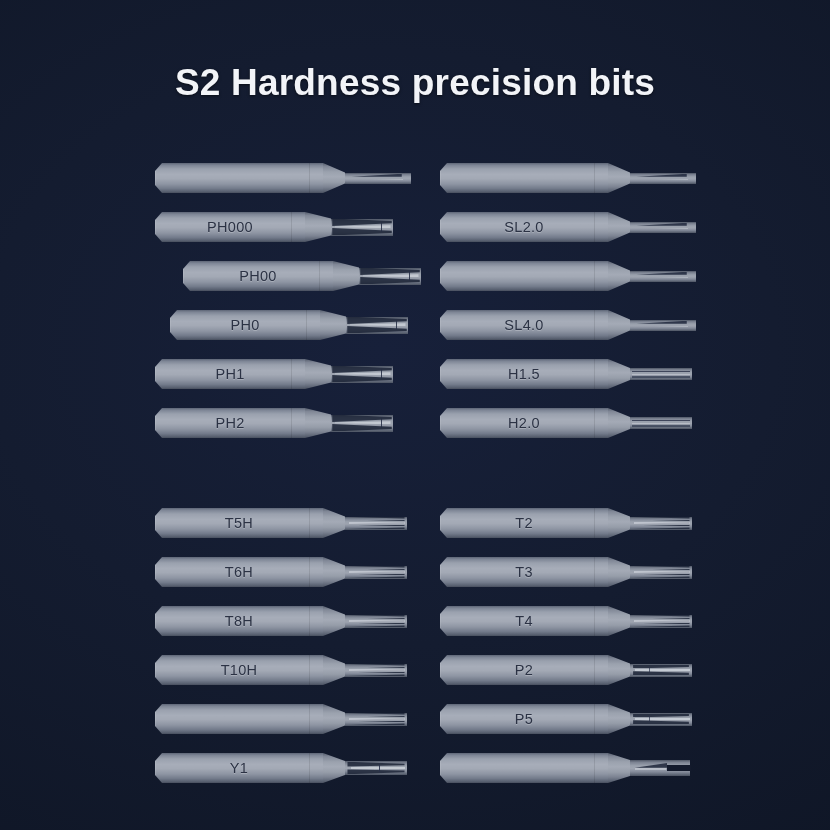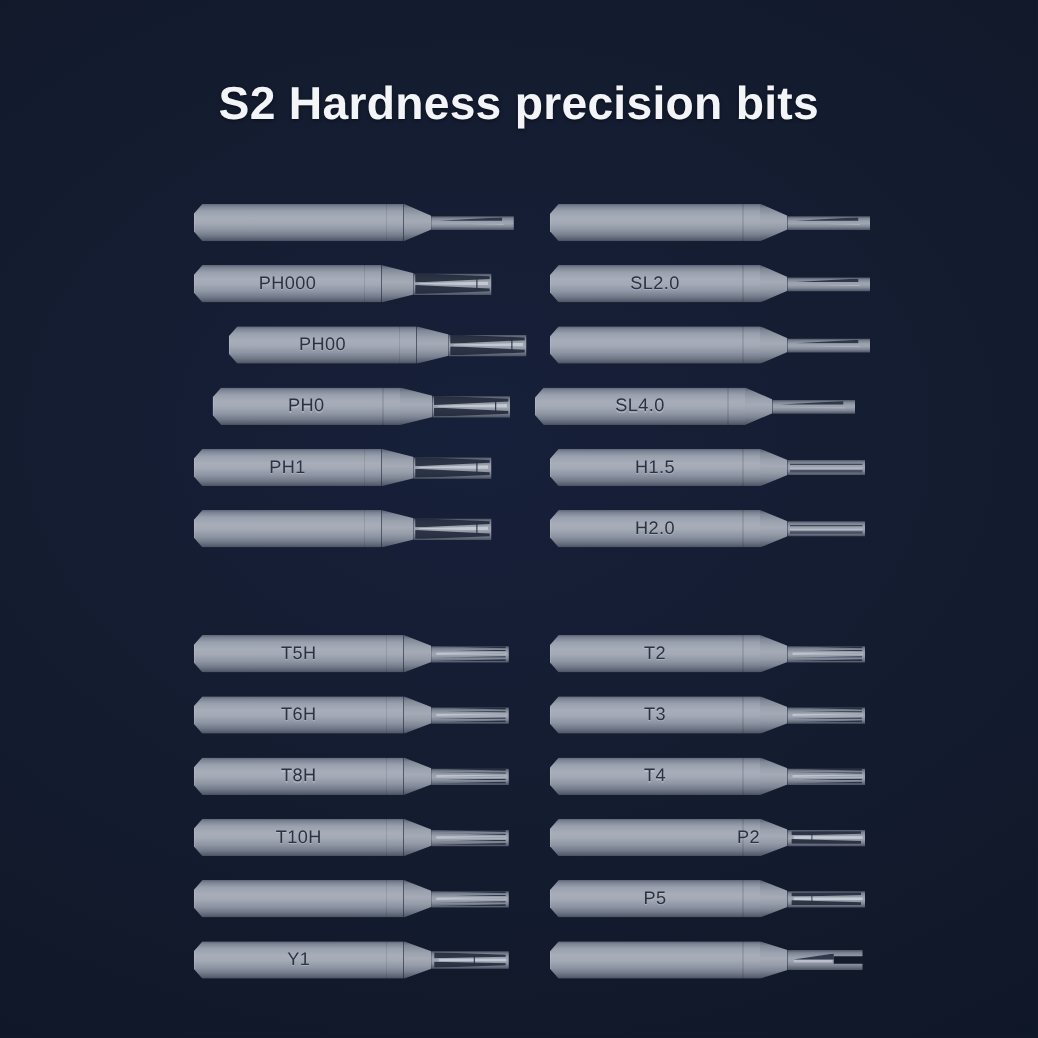--- a/index.html
+++ b/index.html
@@ -198,20 +198,21 @@
       </div>
       <div class="bit" style="left:155px;top:408px;">
         <div class="shank" style="width:150px;"></div>
         <div class="neck" style="left:150px;width:26px;clip-path:polygon(0 0,100% 6.5px,100% 23.5px,0 100%);-webkit-clip-path:polygon(0 0,100% 6.5px,100% 23.5px,0 100%);"></div>
         <div class="blade" style="left:176px;top:6.5px;width:62px;height:17px;">
           <div class="flute" style="left:1.24px;top:0px;width:59.519999999999996px;height:7.48px;clip-path:polygon(0 0,100% 34%,100% 62%,0 100%);background:#1e2538;"></div>
           <div class="flute" style="left:1.24px;top:9.520000000000001px;width:59.519999999999996px;height:7.48px;clip-path:polygon(0 0,100% 38%,100% 66%,0 100%);background:#1e2538;"></div>
           <div class="hi" style="left:3.7199999999999998px;top:6.800000000000001px;width:55.800000000000004px;height:3.06px;clip-path:polygon(0 40%,100% 0,100% 100%,0 60%);opacity:.8;"></div>
           <div class="flute" style="left:49.6px;top:3.4000000000000004px;width:1.8599999999999999px;height:10.2px;background:#262e44;"></div>
         </div>
+        <div class="label" style="width:150px;">PH2</div>
       </div>
       <div class="bit" style="left:440px;top:163px;">
         <div class="shank" style="width:168px;"></div>
         <div class="neck" style="left:168px;width:22px;clip-path:polygon(0 0,100% 9.5px,100% 20.5px,0 100%);-webkit-clip-path:polygon(0 0,100% 9.5px,100% 20.5px,0 100%);"></div>
         <div class="blade" style="left:190px;top:9.5px;width:66px;height:11px;">
           <div class="flute" style="left:6.6000000000000005px;top:1.3199999999999998px;width:50.160000000000004px;height:2.8600000000000003px;clip-path:polygon(0 100%,100% 0,100% 100%);background:#232b40;"></div>
           <div class="hi" style="left:6.6000000000000005px;top:6.050000000000001px;width:51.480000000000004px;height:1.4300000000000002px;clip-path:polygon(0 0,100% 0,100% 100%);opacity:.45;"></div>
         </div>
       </div>
       <div class="bit" style="left:440px;top:212px;">
@@ -224,21 +225,21 @@
         <div class="label" style="width:168px;">SL2.0</div>
       </div>
       <div class="bit" style="left:440px;top:261px;">
         <div class="shank" style="width:168px;"></div>
         <div class="neck" style="left:168px;width:22px;clip-path:polygon(0 0,100% 9.5px,100% 20.5px,0 100%);-webkit-clip-path:polygon(0 0,100% 9.5px,100% 20.5px,0 100%);"></div>
         <div class="blade" style="left:190px;top:9.5px;width:66px;height:11px;">
           <div class="flute" style="left:6.6000000000000005px;top:1.3199999999999998px;width:50.160000000000004px;height:2.8600000000000003px;clip-path:polygon(0 100%,100% 0,100% 100%);background:#232b40;"></div>
           <div class="hi" style="left:6.6000000000000005px;top:6.050000000000001px;width:51.480000000000004px;height:1.4300000000000002px;clip-path:polygon(0 0,100% 0,100% 100%);opacity:.45;"></div>
         </div>
       </div>
-      <div class="bit" style="left:428px;top:310px;padding-left:29px;">
+      <div class="bit" style="left:440px;top:310px;padding-left:29px;">
         <div class="shank" style="width:168px;"></div>
         <div class="neck" style="left:168px;width:22px;clip-path:polygon(0 0,100% 9.5px,100% 20.5px,0 100%);-webkit-clip-path:polygon(0 0,100% 9.5px,100% 20.5px,0 100%);"></div>
         <div class="blade" style="left:190px;top:9.5px;width:66px;height:11px;">
           <div class="flute" style="left:6.6000000000000005px;top:1.3199999999999998px;width:50.160000000000004px;height:2.8600000000000003px;clip-path:polygon(0 100%,100% 0,100% 100%);background:#232b40;"></div>
           <div class="hi" style="left:6.6000000000000005px;top:6.050000000000001px;width:51.480000000000004px;height:1.4300000000000002px;clip-path:polygon(0 0,100% 0,100% 100%);opacity:.45;"></div>
         </div>
         <div class="label" style="width:168px;">SL4.0</div>
       </div>
       <div class="bit" style="left:440px;top:359px;">
         <div class="shank" style="width:168px;"></div>
@@ -376,21 +377,21 @@
       </div>
       <div class="bit" style="left:440px;top:655px;">
         <div class="shank" style="width:168px;"></div>
         <div class="neck" style="left:168px;width:22px;clip-path:polygon(0 0,100% 8.5px,100% 21.5px,0 100%);-webkit-clip-path:polygon(0 0,100% 8.5px,100% 21.5px,0 100%);"></div>
         <div class="blade" style="left:190px;top:8.5px;width:62px;height:13px;">
           <div class="flute" style="left:3.1px;top:1.04px;width:55.800000000000004px;height:3.9px;clip-path:polygon(0 10%,100% 0,100% 62%,0 100%);background:#1f2739;"></div>
           <div class="flute" style="left:3.1px;top:7.8px;width:55.800000000000004px;height:4.16px;clip-path:polygon(0 0,100% 36%,100% 100%,0 90%);background:#1f2739;"></div>
           <div class="hi" style="left:4.96px;top:5.72px;width:54.56px;height:1.6px;opacity:.85;"></div>
           <div class="flute" style="left:18.599999999999998px;top:3.12px;width:1.3px;height:6.76px;background:#2a3248;opacity:.7;"></div>
         </div>
-        <div class="label" style="width:168px;text-align:right;">P2</div>
+        <div class="label" style="width:168px;">P2</div>
       </div>
       <div class="bit" style="left:440px;top:704px;">
         <div class="shank" style="width:168px;"></div>
         <div class="neck" style="left:168px;width:22px;clip-path:polygon(0 0,100% 8.5px,100% 21.5px,0 100%);-webkit-clip-path:polygon(0 0,100% 8.5px,100% 21.5px,0 100%);"></div>
         <div class="blade" style="left:190px;top:8.5px;width:62px;height:13px;">
           <div class="flute" style="left:3.1px;top:1.04px;width:55.800000000000004px;height:3.9px;clip-path:polygon(0 10%,100% 0,100% 62%,0 100%);background:#1f2739;"></div>
           <div class="flute" style="left:3.1px;top:7.8px;width:55.800000000000004px;height:4.16px;clip-path:polygon(0 0,100% 36%,100% 100%,0 90%);background:#1f2739;"></div>
           <div class="hi" style="left:4.96px;top:5.72px;width:54.56px;height:1.6px;opacity:.85;"></div>
           <div class="flute" style="left:18.599999999999998px;top:3.12px;width:1.3px;height:6.76px;background:#2a3248;opacity:.7;"></div>
         </div>

